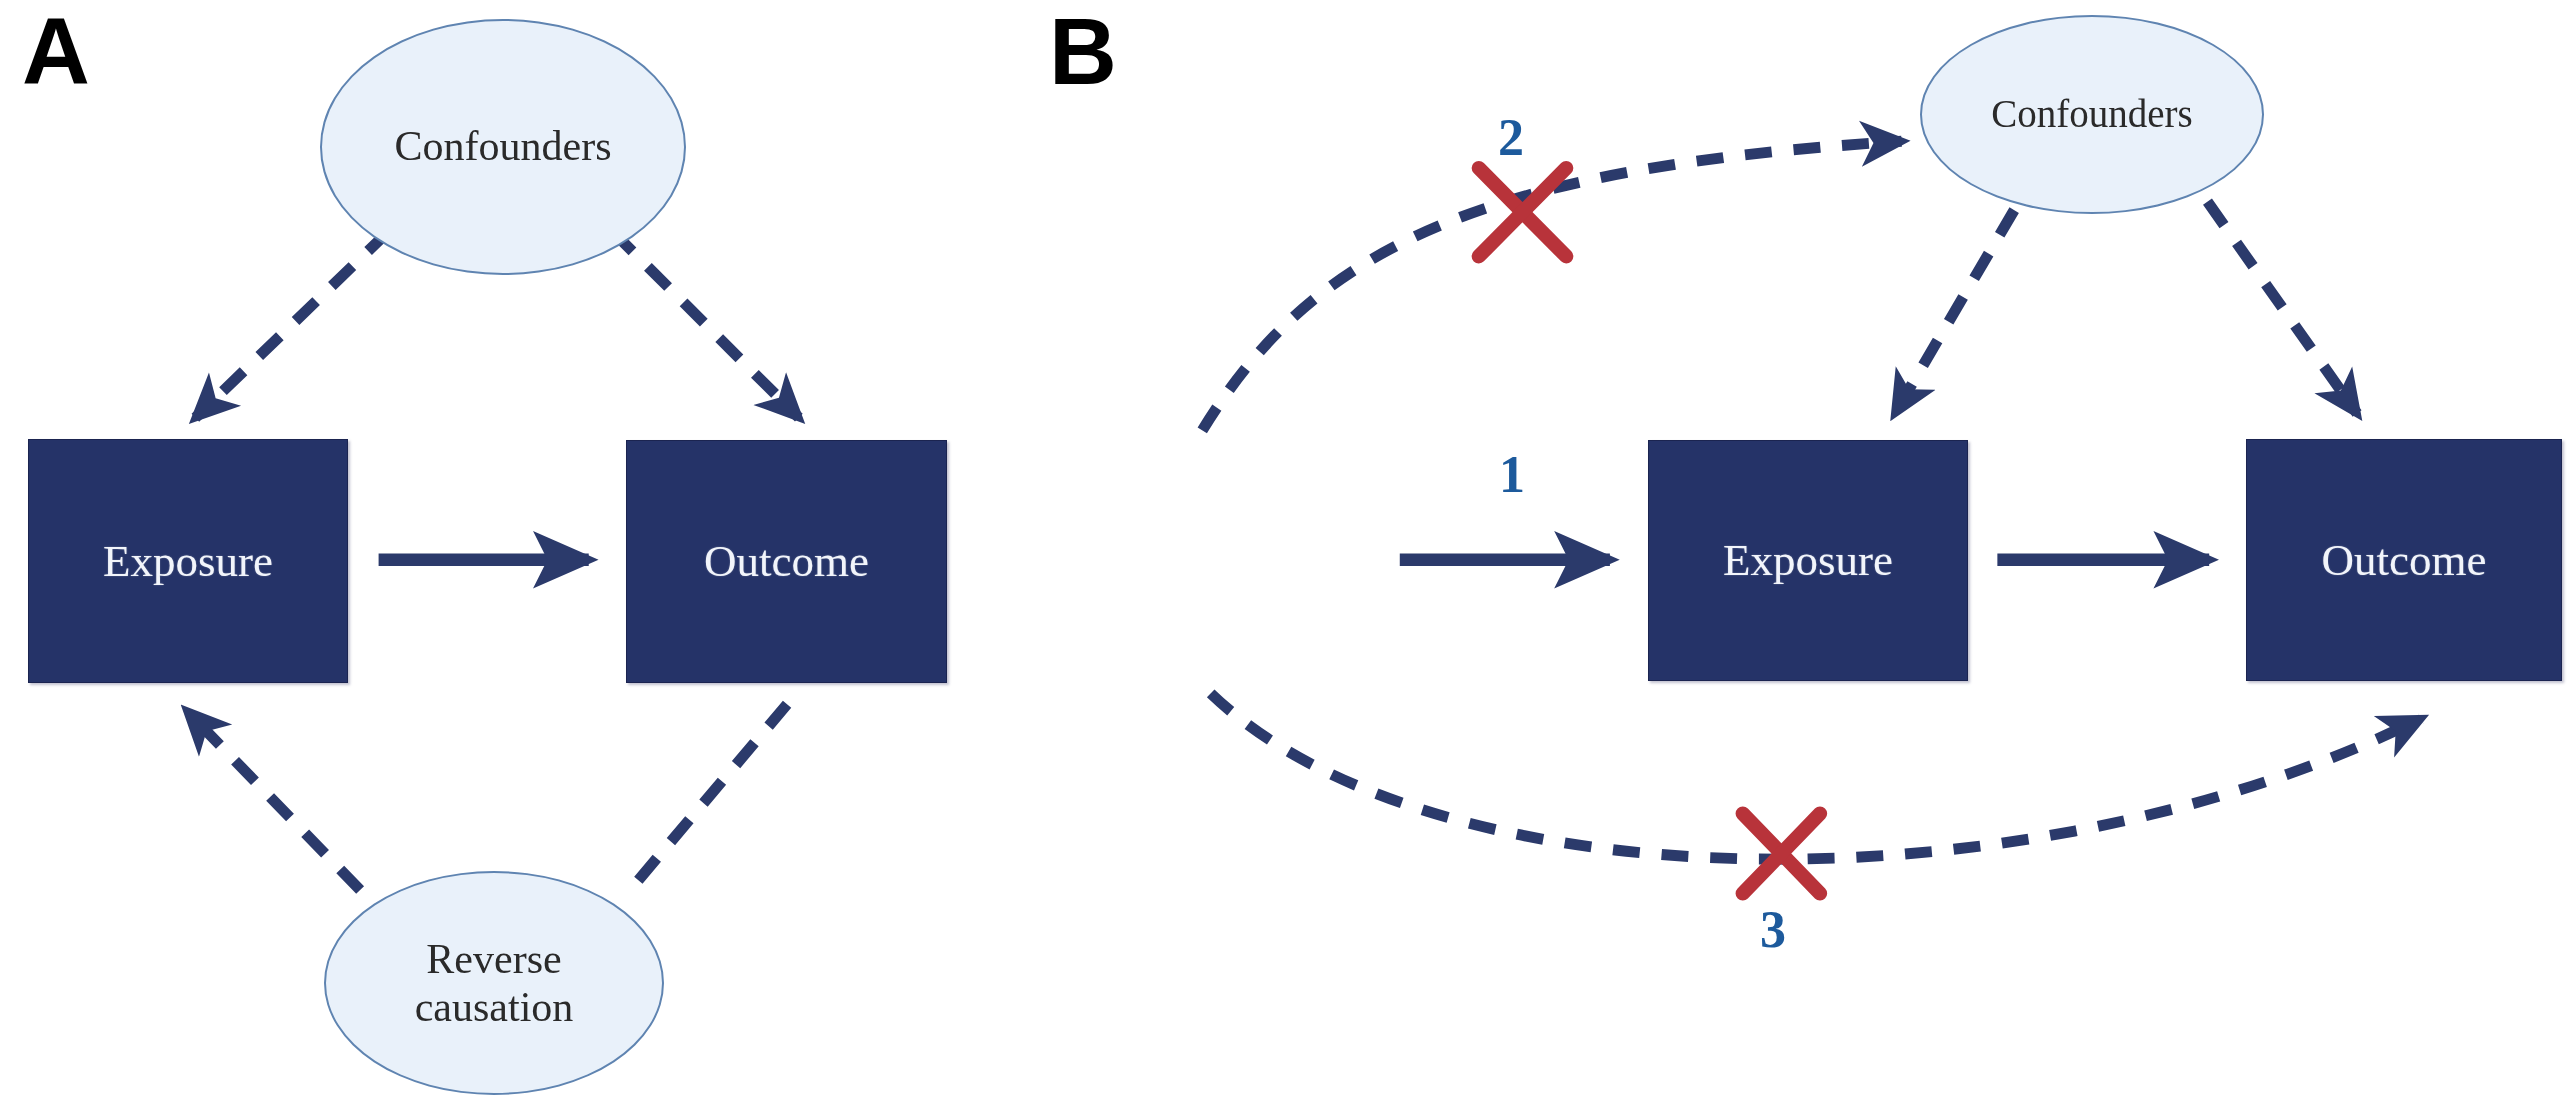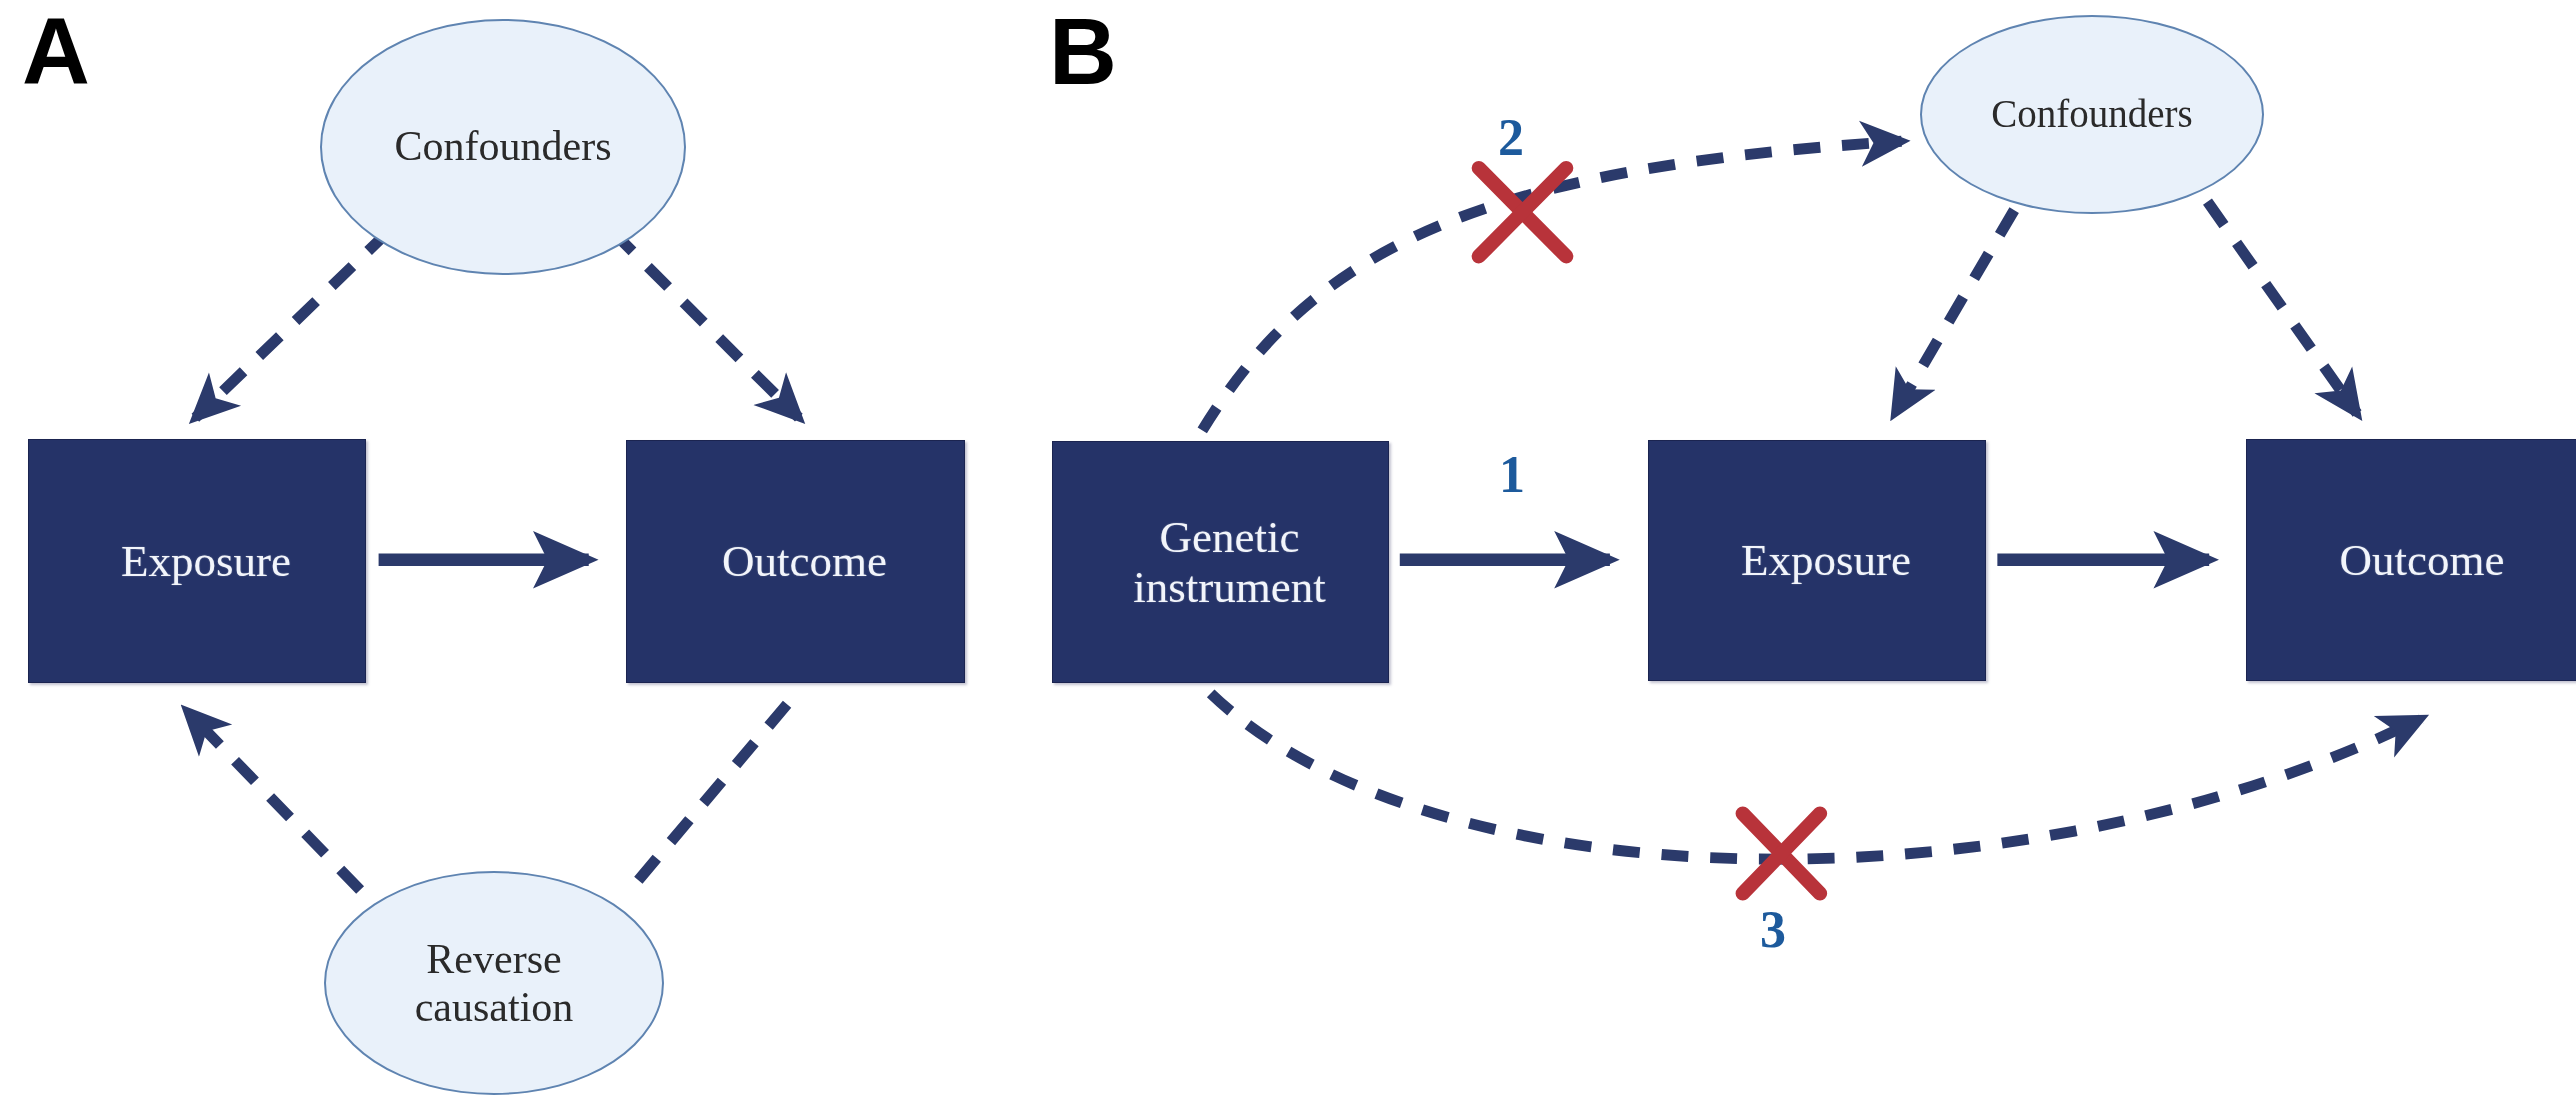--- a/index.html
+++ b/index.html
@@ -26,21 +26,20 @@
     border:1.7px solid #1b2450;
     box-shadow:1.7px 1.7px 2.5px rgba(120,120,150,0.45);
     display:flex;align-items:center;justify-content:center;
     color:#f2f5fb;
     font-family:"Liberation Serif", serif;
     font-size:45px;
     line-height:1.12;
     text-align:center;
     text-shadow:0 0 1.7px rgba(255,255,255,0.35);
     white-space:pre-line;
-    padding-left:18px;
   }
 
   .node-ellipse{
     position:absolute;
     background:#e9f1fa;
     border:2.5px solid #5f84b1;
     border-radius:50%;
     display:flex;align-items:center;justify-content:center;
     color:#2a2a2a;
     font-family:"Liberation Serif", serif;
@@ -112,22 +111,20 @@
 
   <div class="node-ellipse" style="left:320px;top:18.5px;width:362px;height:252px;">Confounders</div>
 
   <div class="node-box" style="left:28px;top:439px;width:318px;height:242px;">Exposure</div>
 
   <div class="node-box" style="left:626px;top:440px;width:319px;height:241px;">Outcome</div>
 
   <div class="node-ellipse" style="left:324px;top:871px;width:336px;height:220px;">Reverse
 causation</div>
 
-  <div class="node-box" style="left:1052px;top:441px;width:317px;height:240px;">Genetic
-instrument</div>
 
   <div class="node-box" style="left:1648px;top:440px;width:318px;height:239px;">Exposure</div>
 
   <div class="node-box" style="left:2246px;top:439px;width:314px;height:240px;">Outcome</div>
 
   <div class="node-ellipse" style="left:1920px;top:15px;width:340px;height:195px;font-size:39px;">Confounders</div>
 
   <div class="edge-number" style="left:1499px;top:449px;">1</div>
 
   <div class="edge-number" style="left:1498px;top:112px;">2</div>

